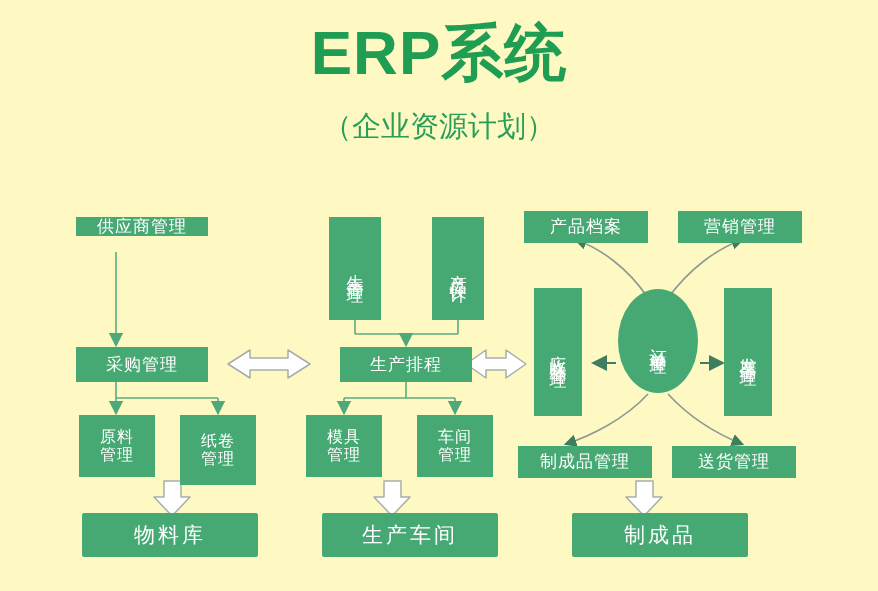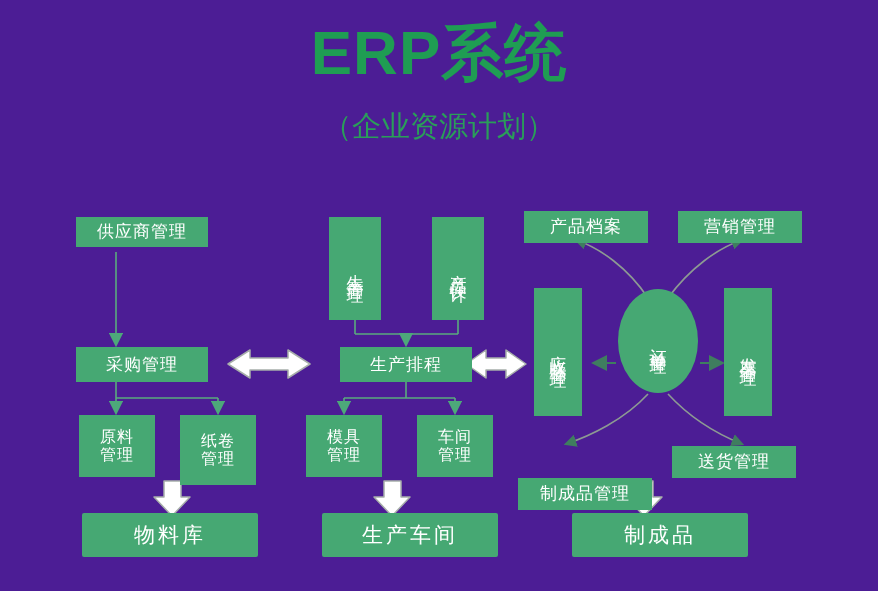--- a/index.html
+++ b/index.html
@@ -7,21 +7,21 @@
     padding: 0;
     background: #ffffff;
   }
   body {
     font-family: "Liberation Sans", "DejaVu Sans", sans-serif;
   }
   #canvas {
     position: relative;
     width: 878px;
     height: 591px;
-    background: #4c1d95;
+    background: #fef9c3;
     overflow: hidden;
     text-decoration: underline;
   }
 
   
   .title {
     position: absolute;
     left: 0;
     top: 22px;
     width: 878px;
@@ -143,21 +143,21 @@
     <path d="M 458 320 L 458 334" fill="none" stroke="#5aab7e" stroke-width="1.6"></path>
     <path d="M 355 334 L 458 334" fill="none" stroke="#5aab7e" stroke-width="1.6"></path>
     <path d="M 406 334 L 406 344" fill="none" stroke="#5aab7e" stroke-width="1.6" marker-end="url(#ah)"></path>
 
     <path d="M 406 382 L 406 398" fill="none" stroke="#5aab7e" stroke-width="1.6"></path>
     <path d="M 344 398 L 455 398" fill="none" stroke="#5aab7e" stroke-width="1.6"></path>
     <path d="M 344 398 L 344 412" fill="none" stroke="#5aab7e" stroke-width="1.6" marker-end="url(#ah)"></path>
     <path d="M 455 398 L 455 412" fill="none" stroke="#5aab7e" stroke-width="1.6" marker-end="url(#ah)"></path>
   </svg>
 
-  <div class="node" style="left:76px; top:217px; width:132px; height:30px;">供应商管理</div>
+  <div class="node" style="left:76px; top:217px; width:132px; height:19px;">供应商管理</div>
 
   <div class="node" style="left:76px; top:347px; width:132px; height:35px;">采购管理</div>
 
   <div class="node small" style="left:79px; top:415px; width:76px; height:62px;">原料
 管理</div>
 
   <div class="node small" style="left:180px; top:415px; width:76px; height:70px;">纸卷
 管理</div>
 
   <div class="node rounded" style="left:82px; top:513px; width:176px; height:44px;">物料库</div>
@@ -179,19 +179,19 @@
   <div class="node" style="left:524px; top:211px; width:124px; height:32px;">产品档案</div>
 
   <div class="node" style="left:678px; top:211px; width:124px; height:32px;">营销管理</div>
 
   <div class="node vertical" style="left:534px; top:288px; width:48px; height:128px;">应收款管理</div>
 
   <div class="node ellipse" style="left:618px; top:289px; width:80px; height:104px;">订单管理</div>
 
   <div class="node vertical" style="left:724px; top:288px; width:48px; height:128px;">发票管理</div>
 
-  <div class="node" style="left:518px; top:446px; width:134px; height:32px;margin-top:32px;">制成品管理</div>
+  <div class="node" style="left:518px; top:446px; width:134px; height:32px;">制成品管理</div>
 
   <div class="node rounded" style="left:572px; top:513px; width:176px; height:44px;">制成品</div>
 
   <div class="node" style="left:672px; top:446px; width:124px; height:32px;">送货管理</div>
 
 </div>
 
 </body></html>

